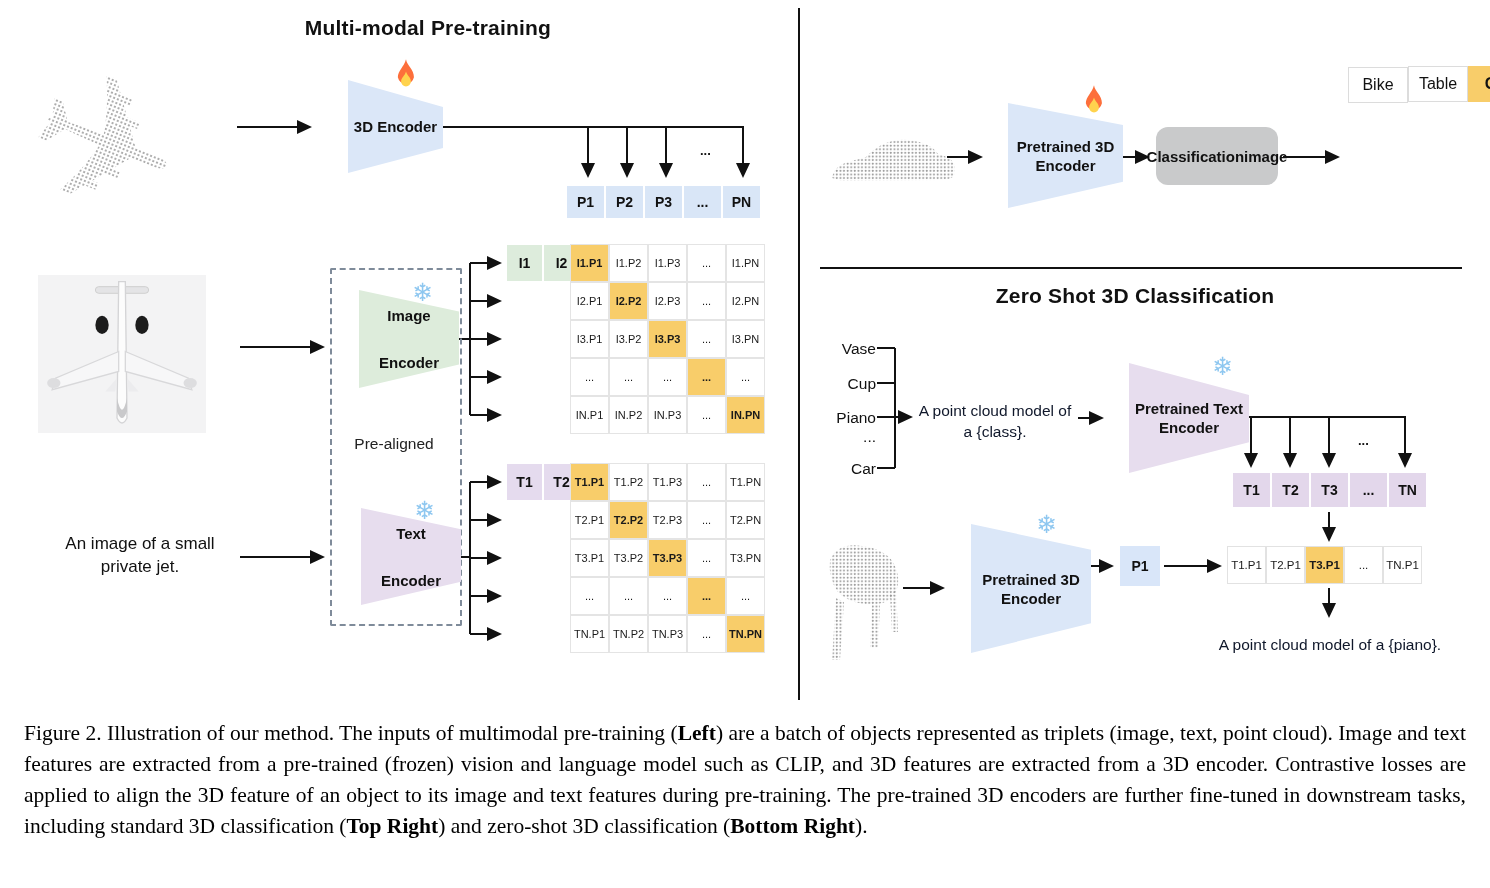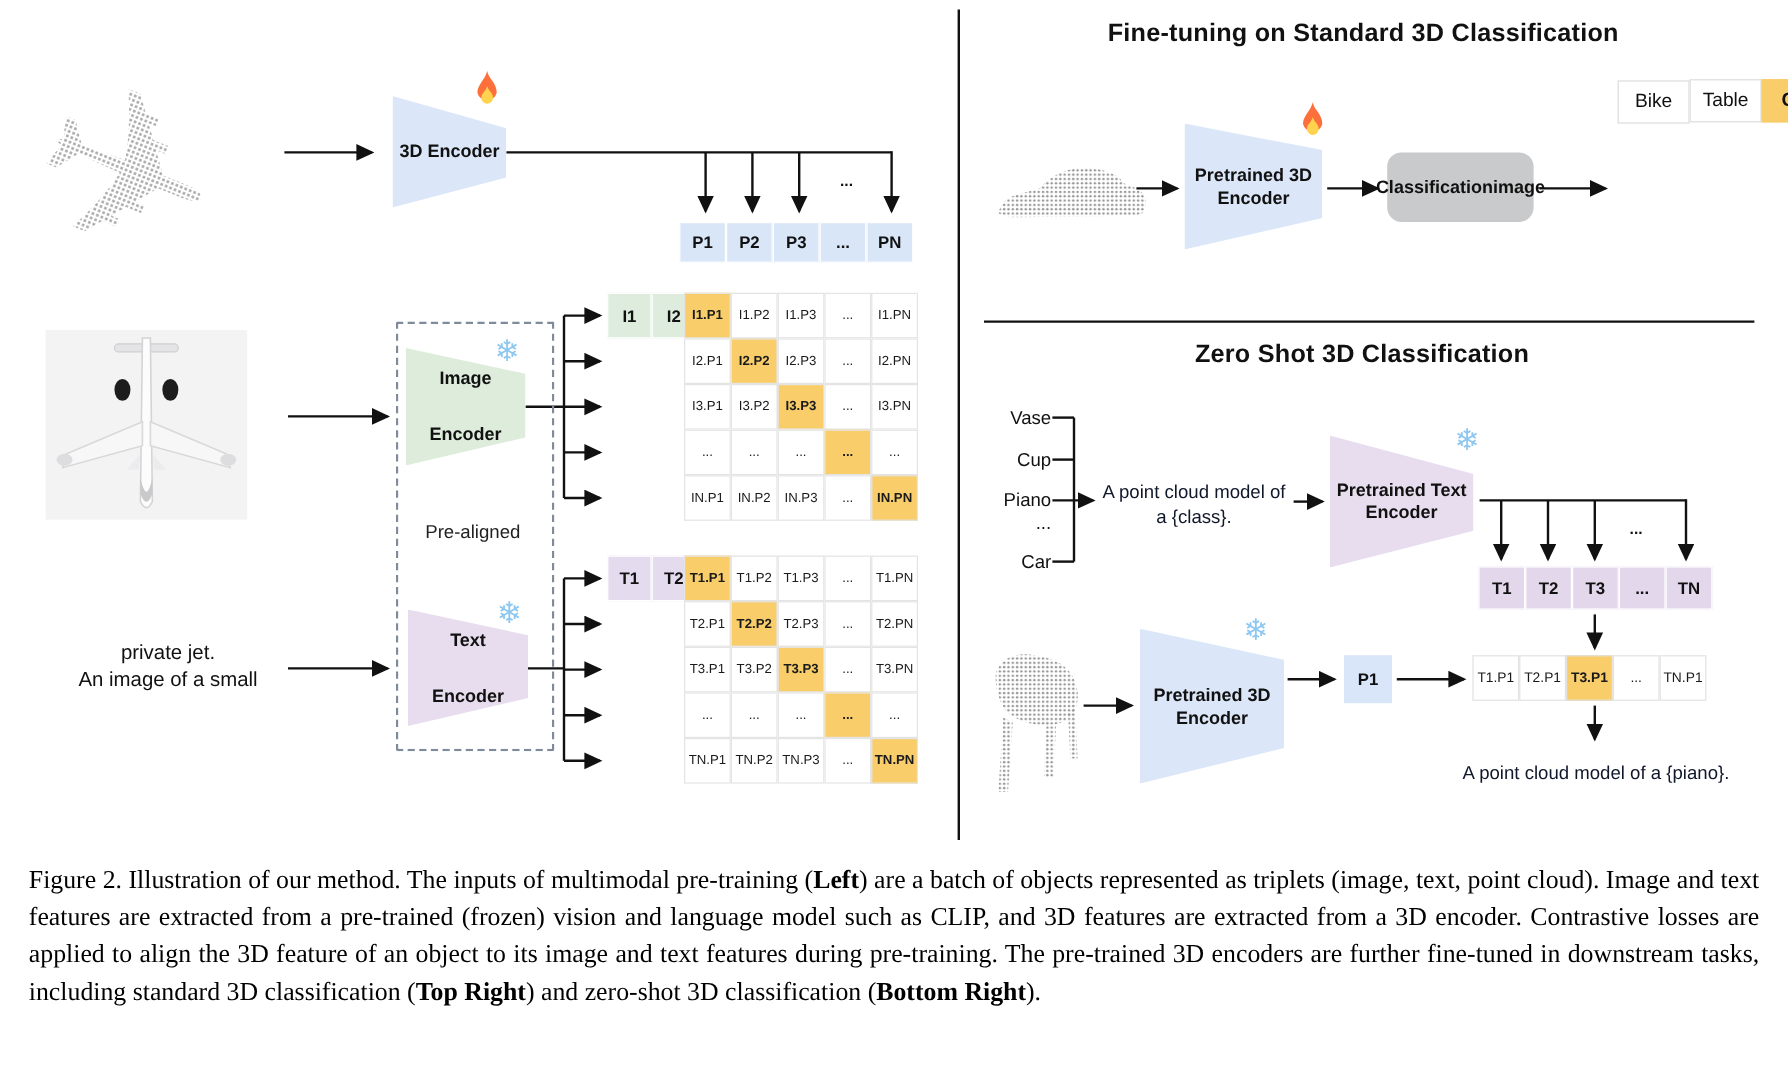--- a/index.html
+++ b/index.html
@@ -3,21 +3,21 @@
 <meta charset="utf-8">
 <style>
   html,body{margin:0;padding:0;background:#fff;width:1490px;height:888px;overflow:hidden;
     font-family:"Liberation Sans","DejaVu Sans",sans-serif;color:#111;}
   .fig{position:relative;width:1490px;height:710px;}
   .abs{position:absolute;}
   .arrows{position:absolute;left:0;top:0;pointer-events:none;}
   .title{font-weight:700;font-size:21px;text-align:center;letter-spacing:.2px;}
   
   .trap{position:absolute;display:flex;flex-direction:column;align-items:center;justify-content:center;
-    font-weight:700;font-size:15px;line-height:19px;text-align:center;color:#111;}
+    font-weight:700;font-size:15px;line-height:19px;text-align:center;color:#111;margin-left:21px;}
   .trap-3d{clip-path:polygon(0 0,100% 29%,100% 73%,0 100%);}
   .trap-enc{clip-path:polygon(0 0,100% 22%,100% 76%,0 100%);gap:28px;}
   .trap-ft{clip-path:polygon(0 0,100% 21%,100% 75%,0 100%);}
   .trap-zt{clip-path:polygon(0 0,100% 29%,100% 72%,0 100%);}
   .trap-zp{clip-path:polygon(0 0,100% 20%,100% 77%,0 100%);}
   .bluefill{background:#dbe7f8;} .greenfill{background:#ddecdb;} .purplefill{background:#e7ddee;}
   .dashedbox{position:absolute;border:2px dashed #7f8b9a;border-radius:2px;}
   .prealigned{position:absolute;font-size:15.5px;color:#222;text-align:center;}
   
   .vrow{position:absolute;display:flex;}
@@ -131,20 +131,21 @@
     </g>
 
     <g>
       <path d="M830 560 Q838 542 862 546 Q894 550 898 576 Q900 600 878 604 Q852 606 838 592 Q828 578 830 560 Z" fill="url(#dotpat)"></path>
       <path d="M836 598 L832 660 L840 660 L844 602 Z" fill="url(#dotpat)"></path>
       <path d="M872 604 L870 648 L878 648 L880 604 Z" fill="url(#dotpat)"></path>
       <path d="M890 594 L892 632 L898 632 L896 590 Z" fill="url(#dotpat)"></path>
     </g>
   </svg>
 
+  <div class="abs title" style="left:278px;top:16px;width:300px;">Multi-modal Pre-training</div>
 
   <div class="pcglyph" style="left:30px;top:40px;font-size:180px;transform:rotate(22deg);">✈</div>
 
   <div class="photo" style="left:38px;top:275px;width:168px;height:158px;">
     <svg width="168" height="158" viewBox="0 0 100 95">
       <rect x="0" y="0" width="100" height="95" fill="#f3f3f4"></rect>
       <rect x="34" y="7" width="32" height="4" rx="2" fill="#e4e4e6" stroke="#cfcfcf" stroke-width="0.6"></rect>
       <path d="M48 4 L52 4 L53 86 Q50 92 47 86 Z" fill="#fcfcfc" stroke="#d4d4d6" stroke-width="0.8"></path>
       <ellipse cx="38" cy="30" rx="4" ry="5.5" fill="#1c1c1c"></ellipse>
       <ellipse cx="62" cy="30" rx="4" ry="5.5" fill="#1c1c1c"></ellipse>
@@ -152,22 +153,22 @@
       <path d="M52 46 L90 62 L92 69 L52 58 Z" fill="#f7f7f8" stroke="#d8d8da" stroke-width="0.8"></path>
       <ellipse cx="9" cy="65" rx="4" ry="3" fill="#dddddf"></ellipse>
       <ellipse cx="91" cy="65" rx="4" ry="3" fill="#dddddf"></ellipse>
       <path d="M47 62 L40 70 L46 70 Z" fill="#ececee"></path>
       <path d="M53 62 L60 70 L54 70 Z" fill="#ececee"></path>
       <path d="M47 74 Q50 88 53 74 L53 82 Q50 90 47 82 Z" fill="#c9c9cb"></path>
     </svg>
   </div>
 
   <div class="inputtext" style="left:20px;top:532px;width:240px;">
+    <div>An image of a small</div>
     <div>private jet.</div>
-    <div>An image of a small</div>
   </div>
 
   <div class="trap trap-3d bluefill" style="left:327px;top:80px;width:95px;height:93px;">
     <div>3D Encoder</div>
   </div>
   <svg class="abs" style="left:392px;top:58px;" width="28" height="34" viewBox="0 0 24 30">
     <path d="M12 1 C13 7 19 9.5 19 17 A7.3 7.3 0 0 1 4.8 17 C4.8 10.8 10.2 8 12 1 Z" fill="#fd6f3b"></path>
     <path d="M12 12 C13 16 16.3 16.8 16.3 20.8 A4.3 4.3 0 0 1 7.7 20.8 C7.7 17.3 11 16 12 12 Z" fill="#ffd34e"></path>
   </svg>
 
@@ -257,21 +258,20 @@
       <div>...</div>
       <div class="hl">...</div>
       <div>...</div>
       <div>TN.P1</div>
       <div>TN.P2</div>
       <div>TN.P3</div>
       <div>...</div>
       <div class="hl">TN.PN</div>
     </div>
 
-  <div class="abs title" style="left:886px;top:16px;width:500px;">Fine-tuning on Standard 3D Classification</div>
 
   <div class="trap trap-ft bluefill" style="left:987px;top:103px;width:115px;height:105px;">
     <div>Pretrained 3D</div>
     <div>Encoder</div>
   </div>
   <svg class="abs" style="left:1080px;top:84px;" width="28" height="34" viewBox="0 0 24 30">
     <path d="M12 1 C13 7 19 9.5 19 17 A7.3 7.3 0 0 1 4.8 17 C4.8 10.8 10.2 8 12 1 Z" fill="#fd6f3b"></path>
     <path d="M12 12 C13 16 16.3 16.8 16.3 20.8 A4.3 4.3 0 0 1 7.7 20.8 C7.7 17.3 11 16 12 12 Z" fill="#ffd34e"></path>
   </svg>
 

